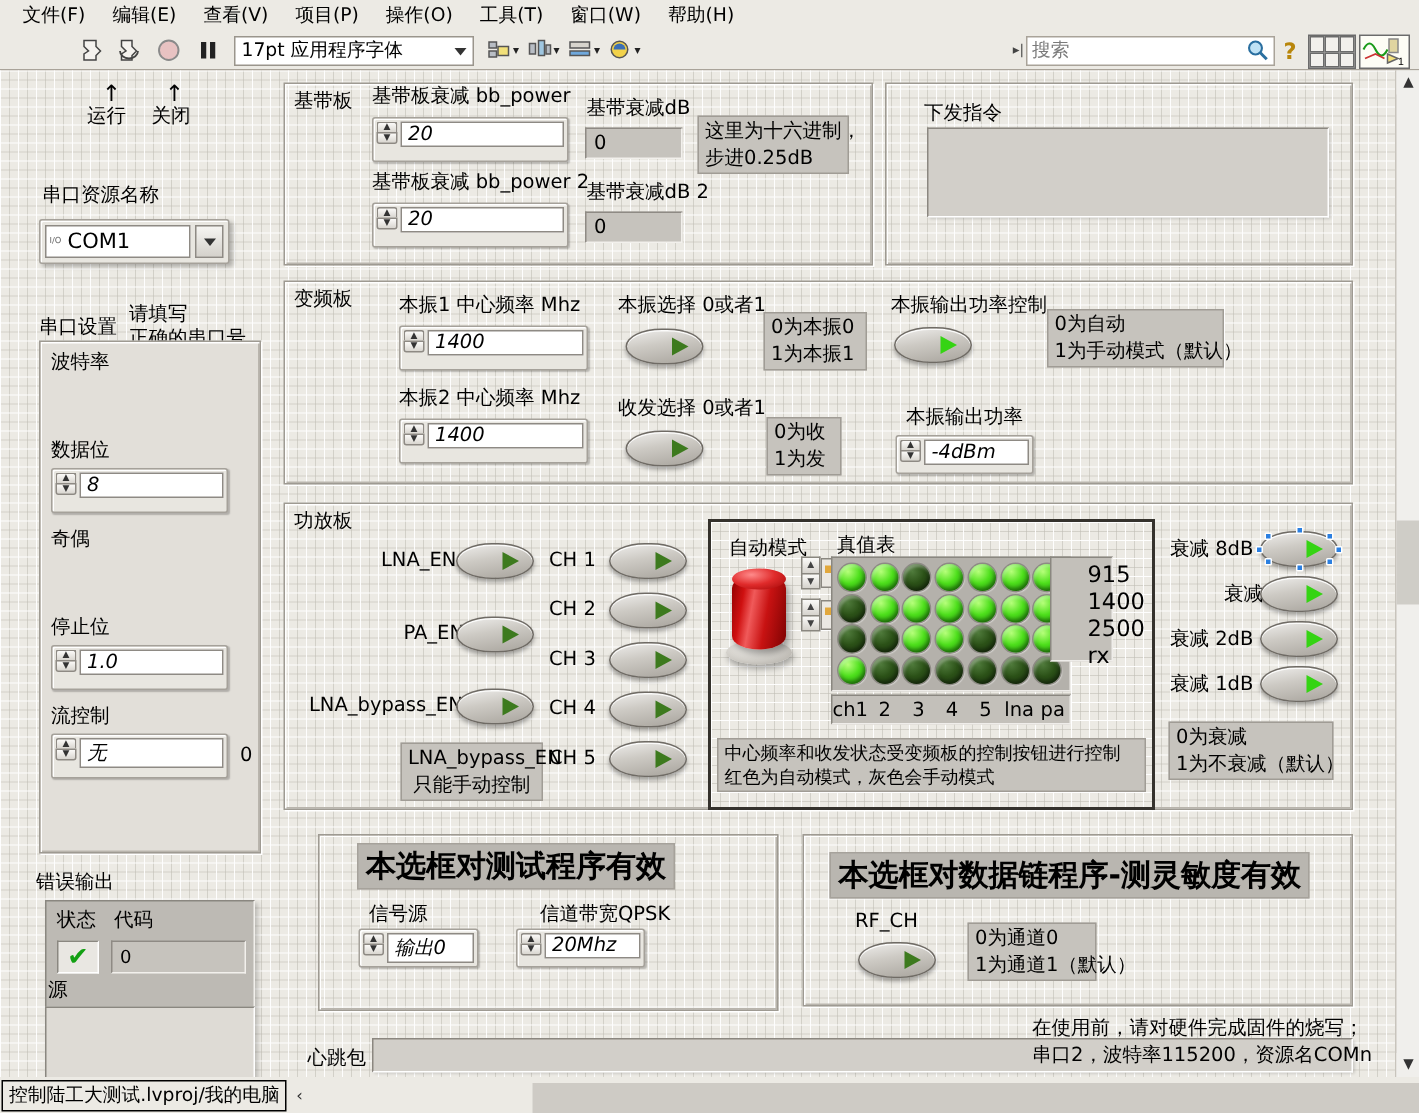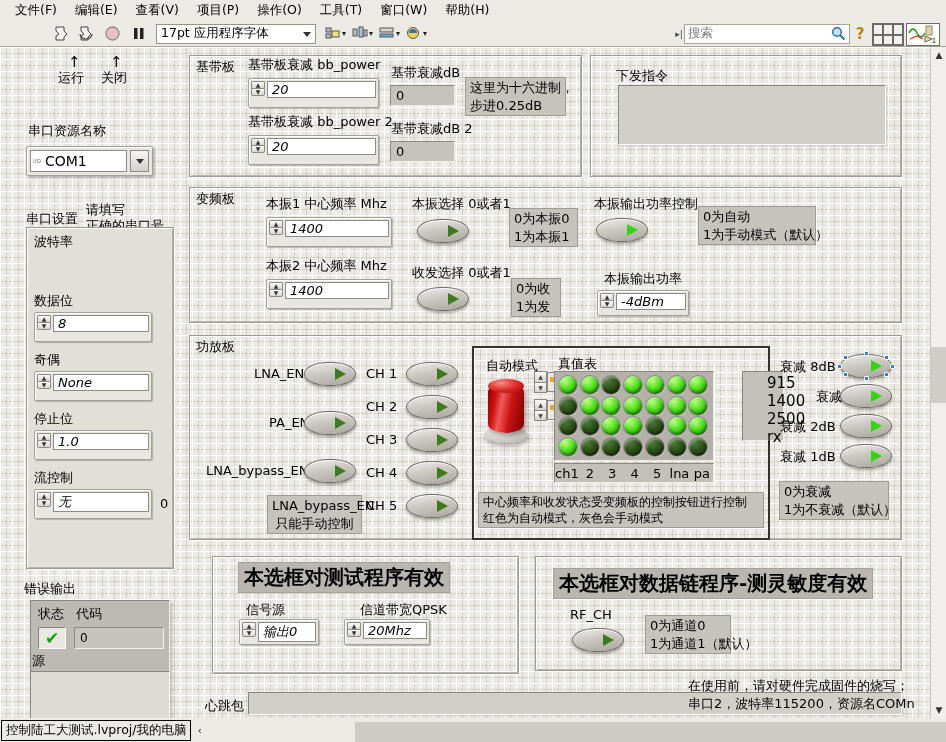--- a/index.html
+++ b/index.html
@@ -492,27 +492,20 @@
     <div class="lbl lbl-cn" style="left:34px; top:247px;">数据位</div>
     <div class="numctl" style="left:34px; top:265px; width:118px; height:30px;">
       <div class="spin">
           <div class="sa top">▲</div>
           <div class="sa bot">▼</div>
         </div>
       <div class="nval">8</div>
     </div>
 
     <div class="lbl lbl-cn" style="left:34px; top:306px;">奇偶</div>
-    <div class="numctl" style="left:34px; top:324px; width:118px; height:30px;">
-      <div class="spin">
-          <div class="sa top">▲</div>
-          <div class="sa bot">▼</div>
-        </div>
-      <div class="nval">None</div>
-    </div>
 
     <div class="lbl lbl-cn" style="left:34px; top:365px;">停止位</div>
     <div class="numctl" style="left:34px; top:383px; width:118px; height:30px;">
       <div class="spin">
           <div class="sa top">▲</div>
           <div class="sa bot">▼</div>
         </div>
       <div class="nval">1.0</div>
     </div>
 
@@ -706,21 +699,21 @@
         <div class="led on"></div>
         <div class="led on"></div>
         <div class="led off"></div>
         <div class="led off"></div>
         <div class="led off"></div>
         <div class="led off"></div>
         <div class="led off"></div>
         <div class="led off"></div>
       </div>
 
-    <div class="rowlabels" id="rowlabels" style="left:742px; top:324px; width:42px; height:70px;padding-left:24px;">
+    <div class="rowlabels" id="rowlabels" style="left:700px; top:324px; width:42px; height:70px;padding-left:24px;">
         <div>915</div>
         <div>1400</div>
         <div>2500</div>
         <div>rx</div>
       </div>
     <div class="collabels" id="collabels" style="left:554px; top:416px; width:160px; height:20px;">
         <span style="flex: 1 1 0%;">ch1</span>
         <span style="flex: 1 1 0%;">2</span>
         <span style="flex: 1 1 0%;">3</span>
         <span style="flex: 1 1 0%;">4</span>

